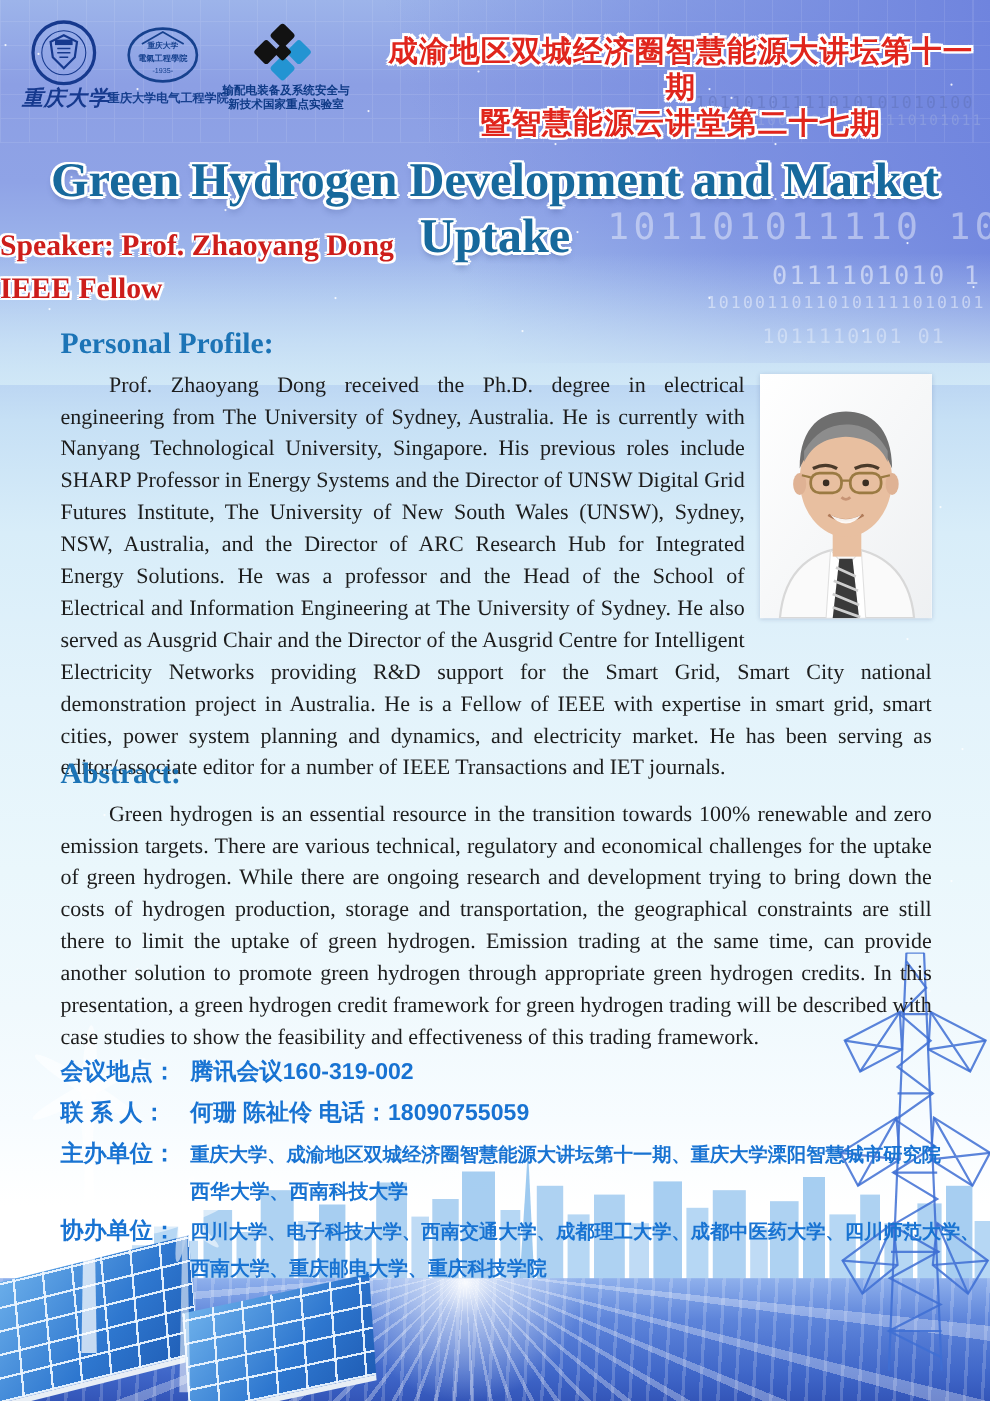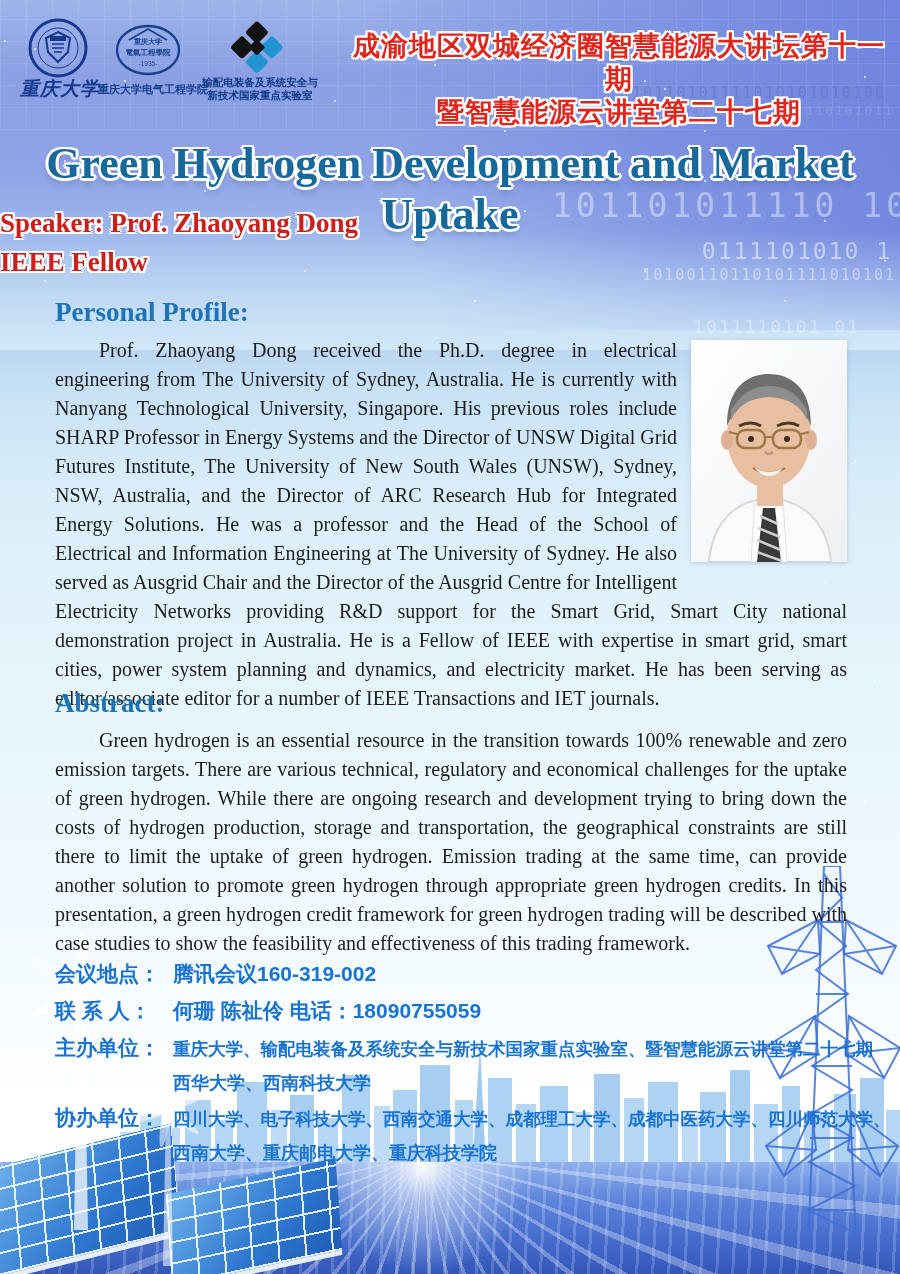--- a/index.html
+++ b/index.html
@@ -25,21 +25,21 @@
     740px 380px #fff,850px 420px #fff,140px 520px #fff,820px 540px #fff,870px 640px #fff,
     90px 700px #fff,860px 760px #fff,120px 840px #fff,840px 860px #fff,640px 40px #fff,
     500px 90px #fff,700px 90px #fff,790px 120px #fff;opacity:.85;}
   
   .bin{position:absolute;font-family:"DejaVu Sans Mono",monospace;letter-spacing:2px;white-space:nowrap;}
   .b1{top:84px;right:14px;font-size:15px;color:rgba(96,114,186,.55);}
   .b2{top:103px;right:6px;font-size:13px;color:rgba(150,166,224,.6);}
   .b3{top:186px;left:552px;font-size:33px;color:rgba(255,255,255,.42);letter-spacing:4px;}
   .b4{top:238px;right:8px;font-size:23px;color:rgba(255,255,255,.5);}
   .b5{top:266px;right:4px;font-size:15px;color:rgba(255,255,255,.45);}
-  .b6{top:296px;right:40px;font-size:18px;color:rgba(255,255,255,.35);margin-top:20px;}
+  .b6{top:296px;right:40px;font-size:18px;color:rgba(255,255,255,.35);}
   .b7{top:112px;right:212px;font-size:13px;color:rgba(160,176,228,.5);}
 
   
   .header{position:absolute;top:0;left:0;width:100%;height:118px;}
   .logo1{position:absolute;top:18px;left:28px;width:60px;height:60px;}
   .logo1 svg{display:block;}
   .logo1-cap{position:absolute;top:76px;left:14px;width:92px;text-align:center;
     font-family:"Liberation Serif",serif;font-weight:bold;font-style:italic;
     font-size:19px;color:#16398e;letter-spacing:1px;white-space:nowrap;}
   .logo2{position:absolute;top:24px;left:115px;width:66px;height:52px;}
@@ -295,21 +295,21 @@
     <div class="mrow">
       <span class="mlabel">会议地点：</span>
       <span class="mvalue">腾讯会议160-319-002</span>
     </div>
     <div class="mrow">
       <span class="mlabel">联 系 人：</span>
       <span class="mvalue">何珊 陈祉伶  电话：18090755059</span>
     </div>
     <div class="mrow small">
       <span class="mlabel">主办单位：</span>
-      <span class="mvalue">重庆大学、输配电装备及系统安全与新技术国家重点实验室、暨智慧能源云讲堂第二十七期</span>
+      <span class="mvalue">重庆大学、成渝地区双城经济圈智慧能源大讲坛第十一期、重庆大学溧阳智慧城市研究院</span>
     </div>
     <div class="mrow cont">
       <span class="mlabel"></span>
       <span class="mvalue">西华大学、西南科技大学</span>
     </div>
     <div class="mrow small">
       <span class="mlabel">协办单位：</span>
       <span class="mvalue">四川大学、电子科技大学、西南交通大学、成都理工大学、成都中医药大学、四川师范大学、</span>
     </div>
     <div class="mrow cont">

